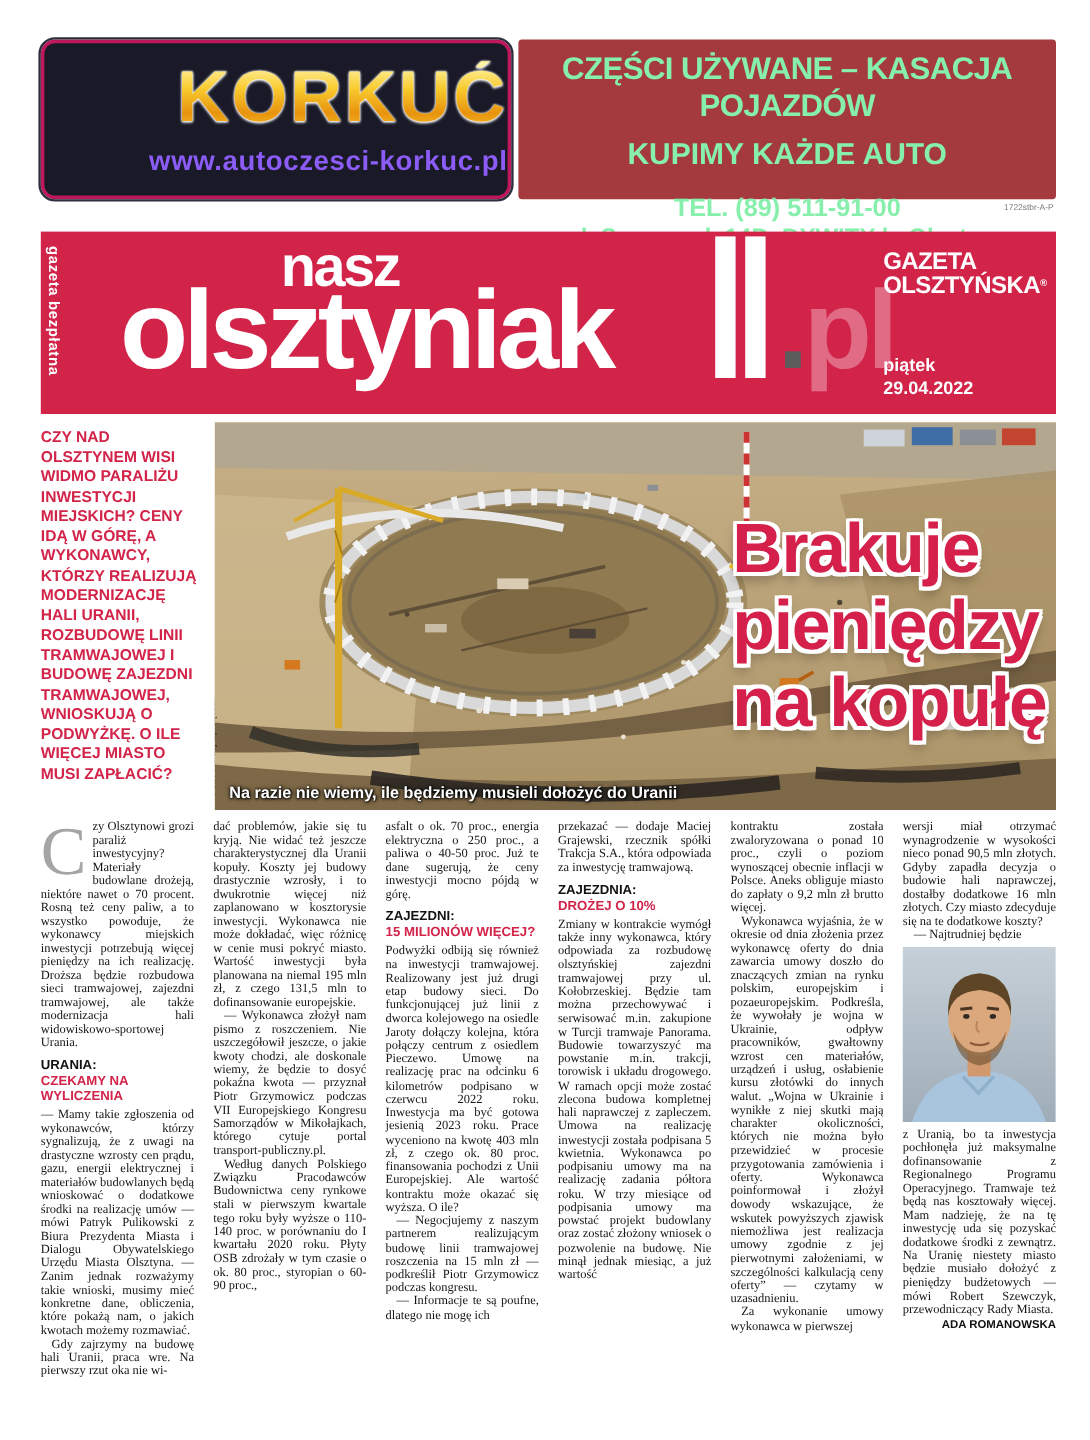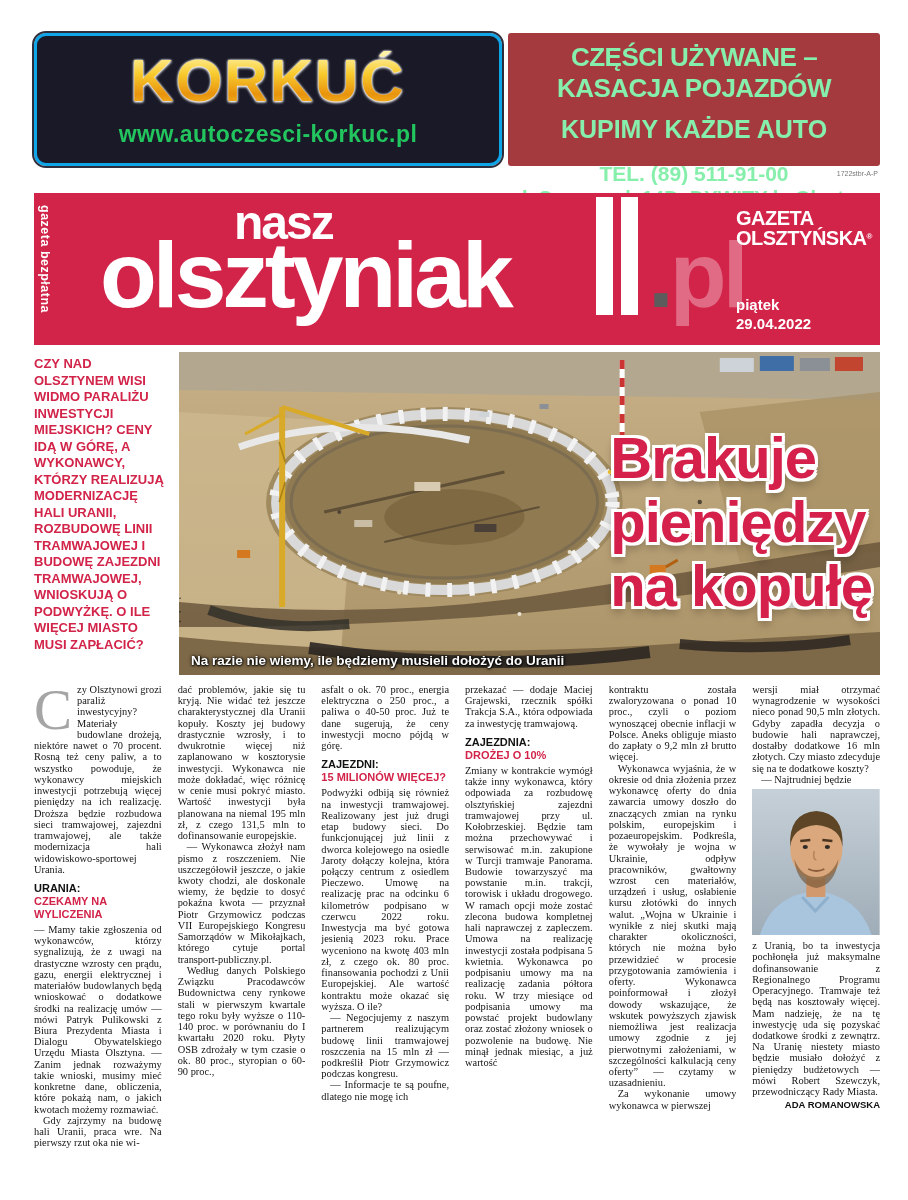--- a/index.html
+++ b/index.html
@@ -2,27 +2,27 @@
 <html><head>
 <meta charset="utf-8">
 <style>
   * { margin:0; padding:0; box-sizing:border-box; }
   html,body { background:#ffffff; }
   body { font-family:"Liberation Sans", sans-serif; }
   .page { position:relative; width:908px; height:1200px; background:#fff; overflow:hidden; }
 
   
   .ad { position:absolute; left:34px; top:33px; width:846px; height:133px; display:flex; gap:6px; }
-  .ad-left { width:468px; background:#191927; border:3px solid #0ea5e9; outline:2px solid #2e2e3d; border-radius:12px;
-             display:flex; flex-direction:column; align-items:center; justify-content:center; }
+  .ad-left { width:392px; background:#191927; border:3px solid #be185d; outline:2px solid #2e2e3d; border-radius:12px;
+             display:flex; flex-direction:column; align-items:flex-end; justify-content:center; }
   .korkuc { font-size:60px; font-weight:900; letter-spacing:2px; line-height:1;
             background:linear-gradient(180deg,#fff3a6 4%,#f8cb2e 38%,#e8930d 72%,#f6c12a 100%);
             -webkit-background-clip:text; background-clip:text; color:transparent;
             filter:drop-shadow(0 0 1px #fff) drop-shadow(0 1px 1px #ffffff); }
-  .ad-url { color:#22c55e; font-weight:700; font-size:23px; margin-top:10px; letter-spacing:.5px; }
+  .ad-url { color:#8b5cf6; font-weight:700; font-size:23px; margin-top:10px; letter-spacing:.5px; }
   .ad-right { flex:1; background:#a43a3e; border-radius:3px; color:#86efac; text-align:center; padding-top:9px; }
   .ad-l1 { font-size:26px; font-weight:900; letter-spacing:-.5px; }
   .ad-l2 { font-size:25px; font-weight:700; margin-top:11px; }
   .ad-l3 { font-size:21px; font-weight:700; margin-top:18px;text-align:center; }
   .ad-l4 { font-size:20px; font-weight:700; margin-top:1px; }
   .ad-code { position:absolute; right:30px; top:170px; font-size:7px; color:#777; }
 
   
   .masthead { position:absolute; left:34px; top:193px; width:846px; height:152px; background:#d22349; color:#fff; }
   .mast-vert { position:absolute; left:4px; top:12px; writing-mode:vertical-rl; font-size:12.5px; font-weight:700; letter-spacing:.5px; }

